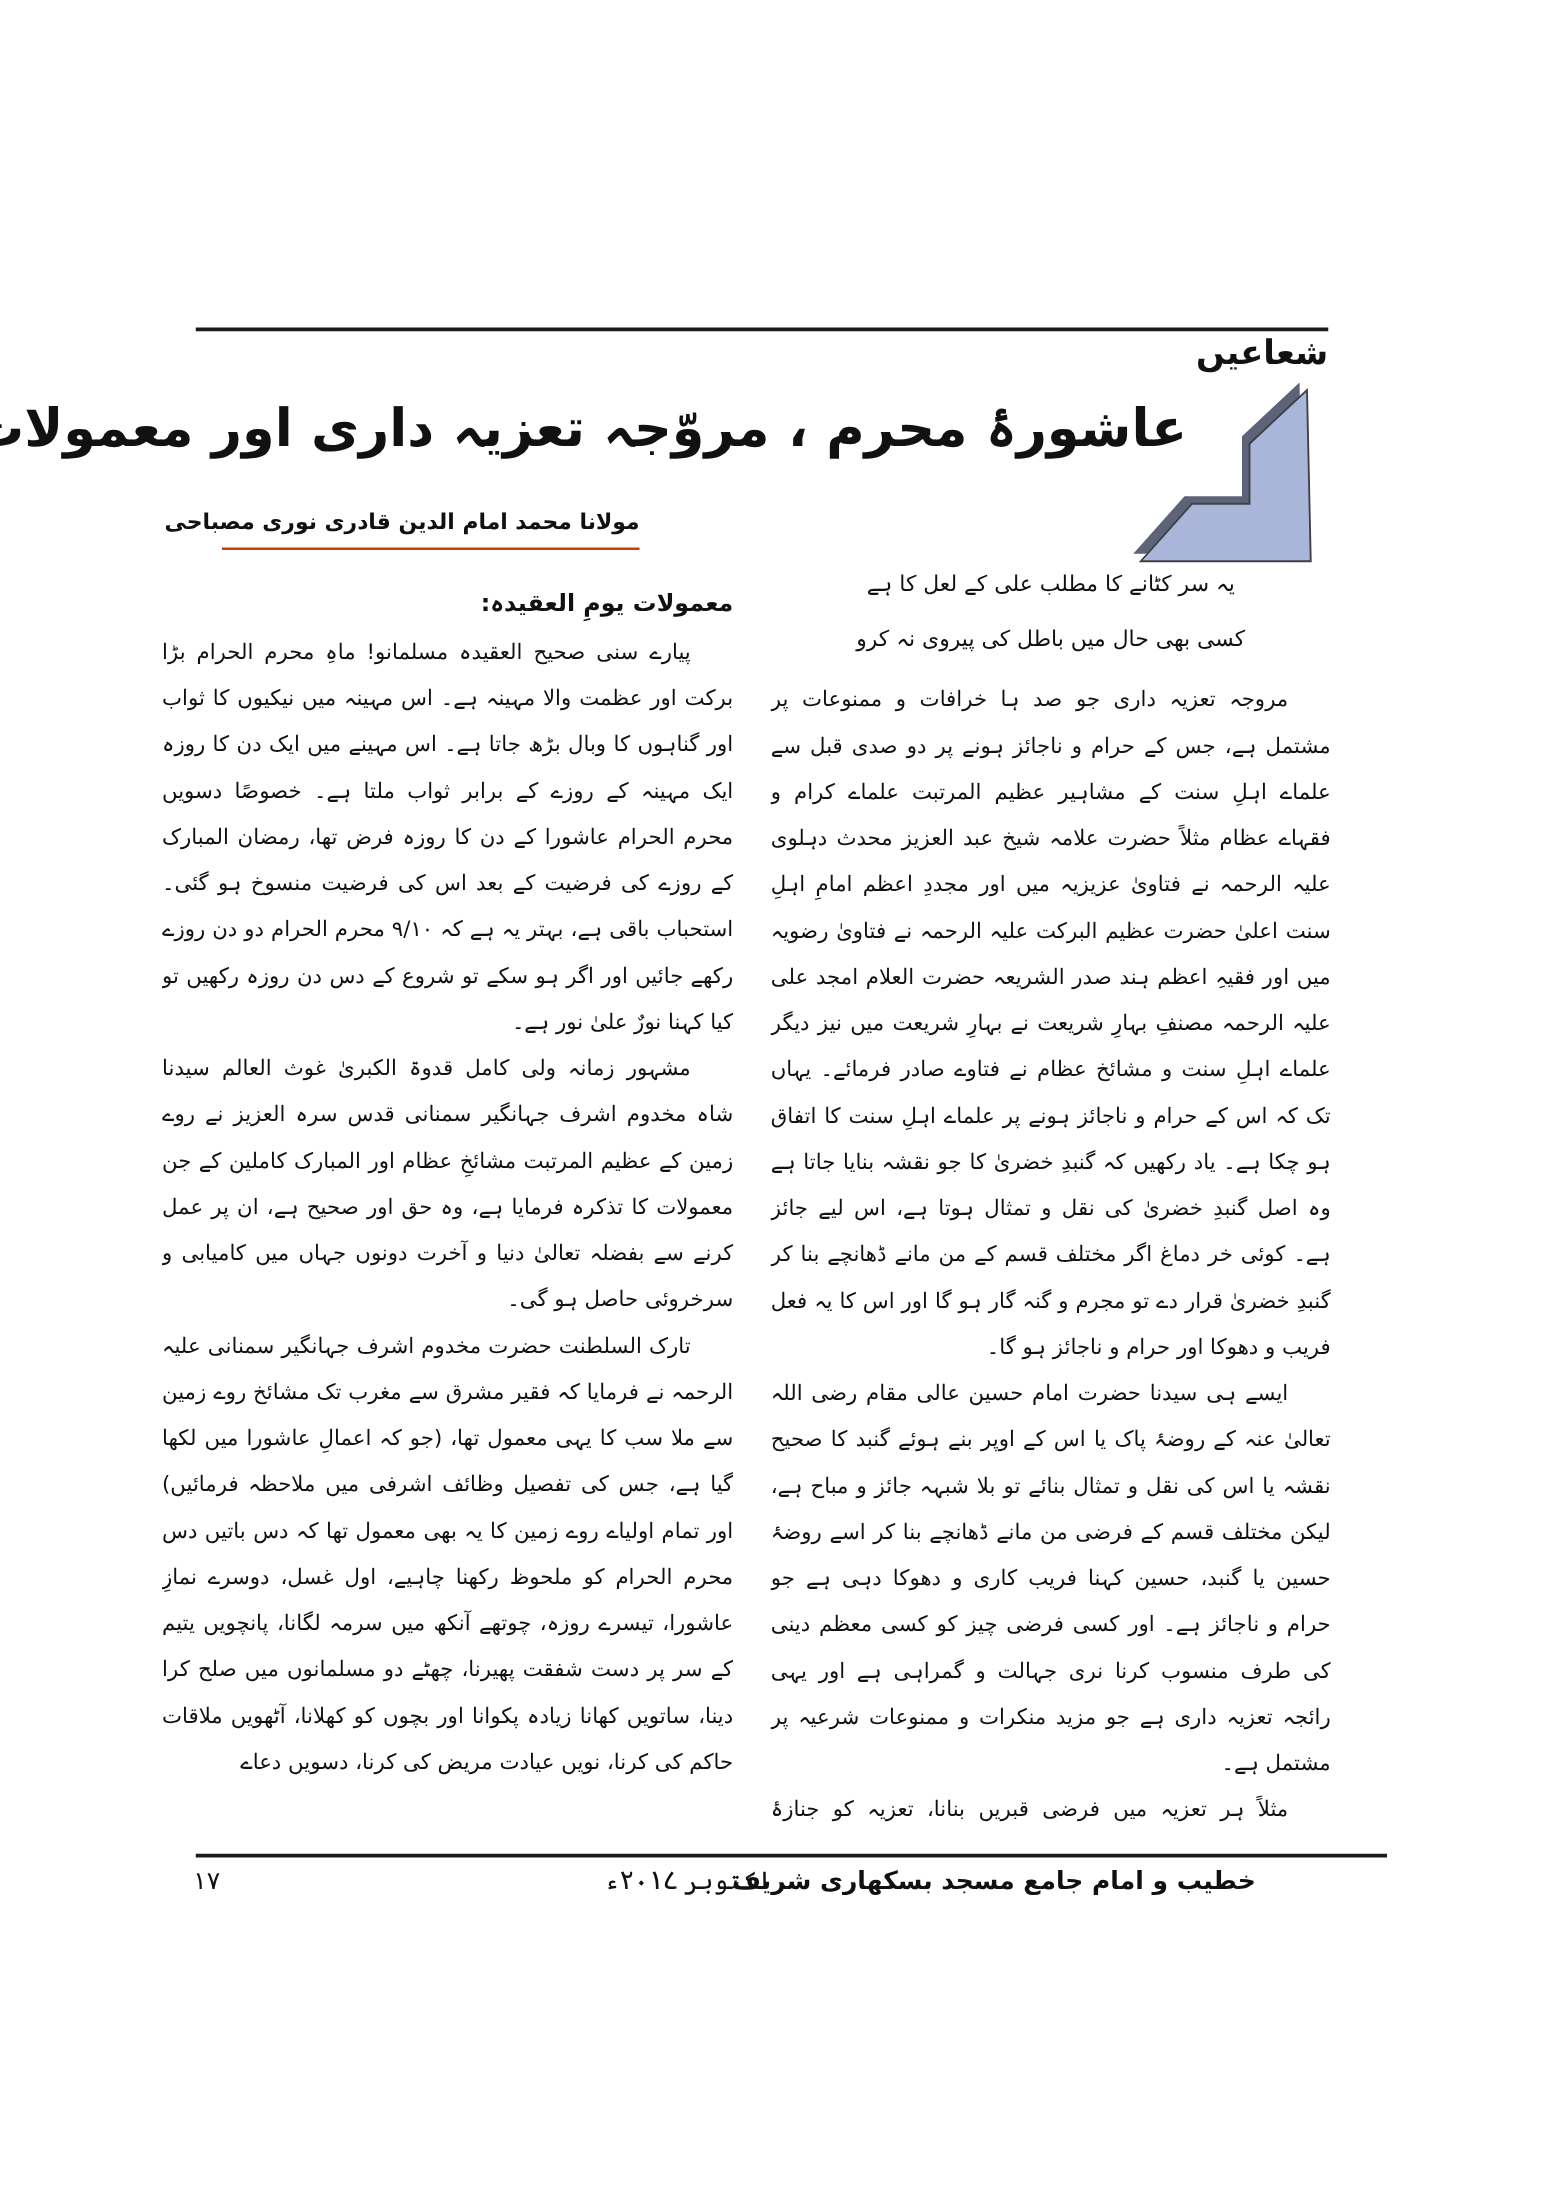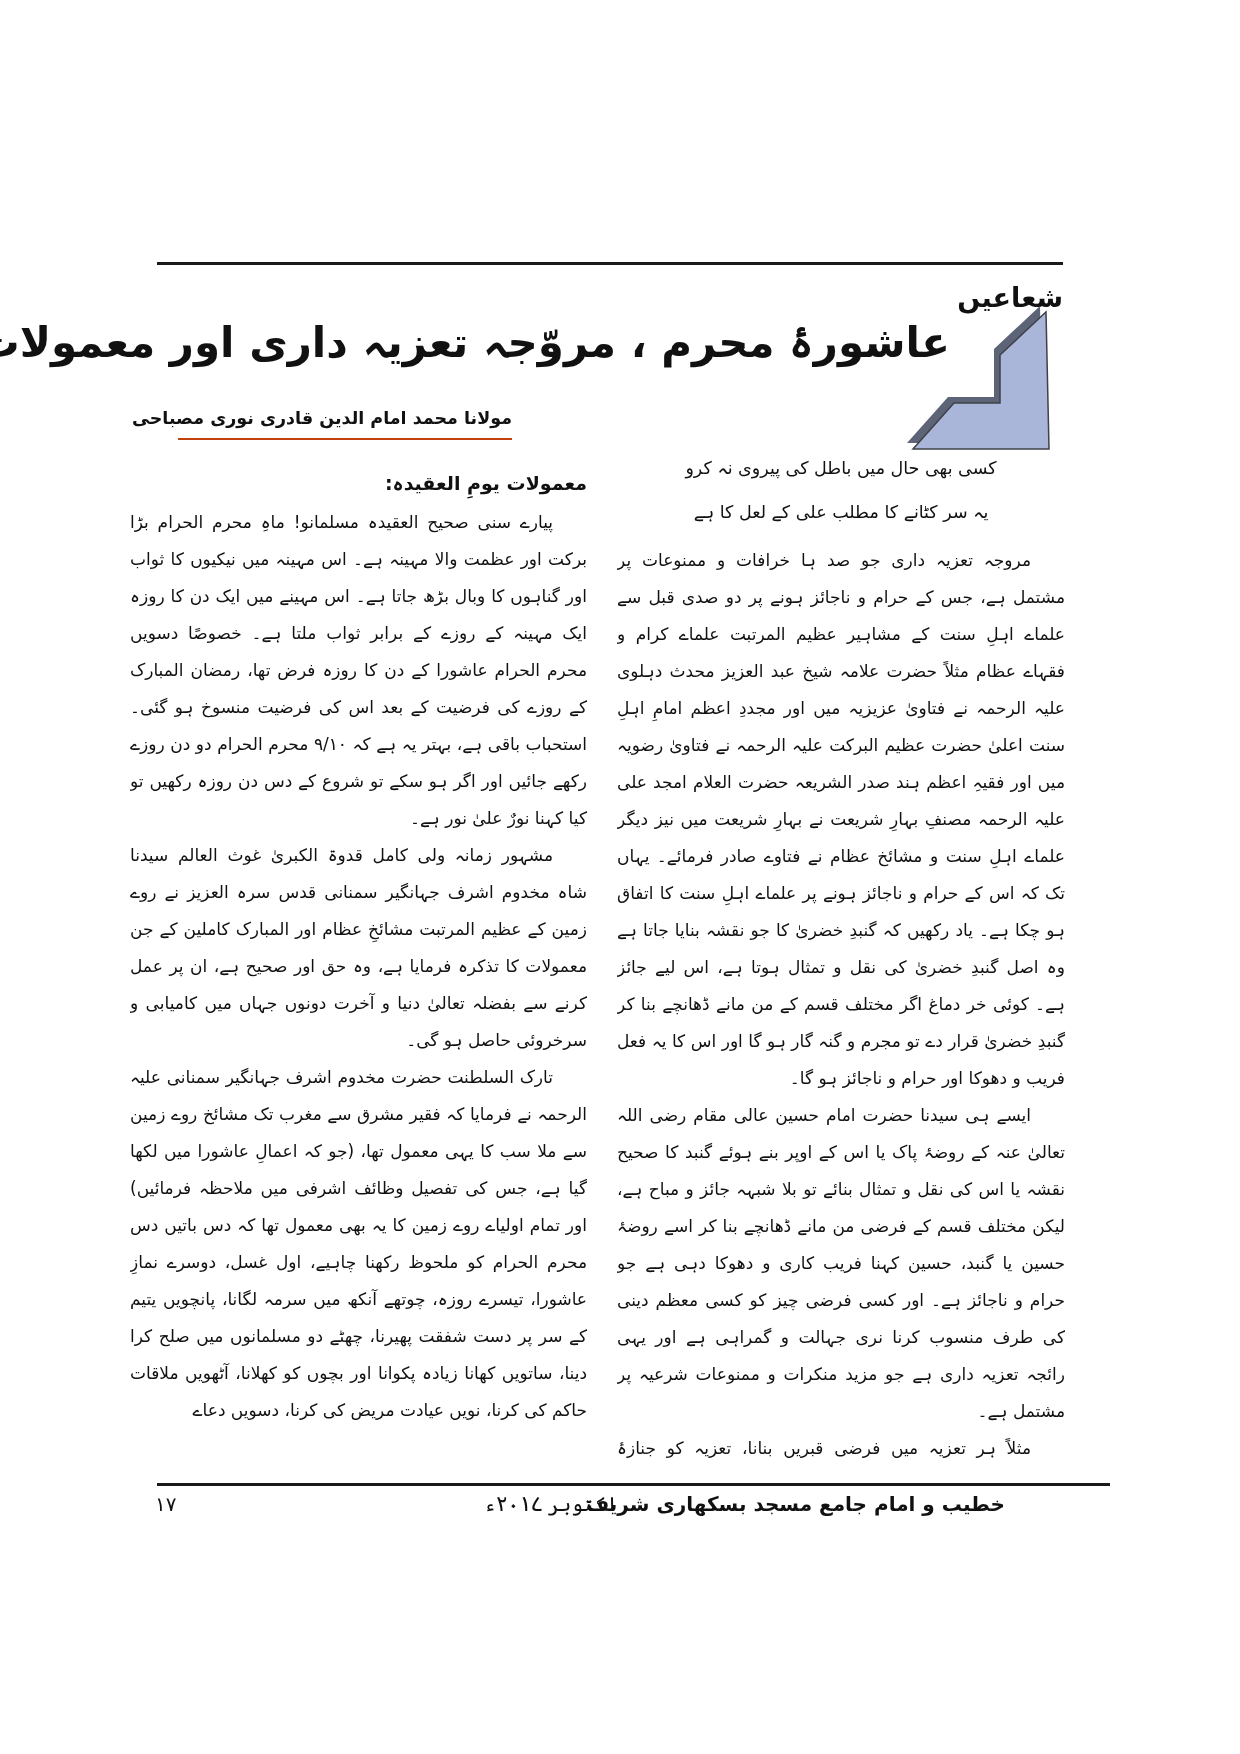--- a/index.html
+++ b/index.html
@@ -6,21 +6,21 @@
   html, body { background:#ffffff; }
   body {
     width:1240px; height:1754px; position:relative;
     font-family:"DejaVu Sans", sans-serif; color:#111111;
   }
   .page { position:absolute; inset:0; background:#ffffff; overflow:hidden; }
 
   .top-rule { position:absolute; left:157px; top:262px; width:906px; height:3px; background:#1a1a1a; }
 
   .section-label {
-    position:absolute; right:177px; top:282px;
+    position:absolute; right:177px; top:267px;
     direction:rtl; white-space:nowrap;
     font-size:27px; font-weight:bold;
   }
 
   .deco { position:absolute; left:898px; top:302px; width:162px; height:152px; }
 
   .title {
     position:absolute; top:318px; left:150px; width:800px;
     text-align:center; direction:rtl; white-space:nowrap;
     font-size:42px; font-weight:bold;
@@ -72,22 +72,22 @@
     <polygon points="15,147 56,101 102,101 102,53 148,10 151,147" transform="translate(-6,-6)" fill="#5d6478"></polygon>
     <polygon points="15,147 56,101 102,101 102,53 148,10 151,147" fill="#a9b5d9" stroke="#3f4147" stroke-width="1.5"></polygon>
   </svg>
 
   <h1 class="title">عاشورۂ محرم ، مروّجہ تعزیہ داری اور معمولات</h1>
 
   <div class="author">مولانا محمد امام الدین قادری نوری مصباحی</div>
 
   <div class="col col-right">
     <div class="couplet">
+      <div>یہ سر کٹانے کا مطلب علی کے لعل کا ہے</div>
       <div>کسی بھی حال میں باطل کی پیروی نہ کرو</div>
-      <div>یہ سر کٹانے کا مطلب علی کے لعل کا ہے</div>
     </div>
     <p>مروجہ تعزیہ داری جو صد ہا خرافات و ممنوعات پر مشتمل ہے، جس کے حرام و ناجائز ہونے پر دو صدی قبل سے علماے اہلِ سنت کے مشاہیر عظیم المرتبت علماے کرام و فقہاے عظام مثلاً حضرت علامہ شیخ عبد العزیز محدث دہلوی علیہ الرحمہ نے فتاویٰ عزیزیہ میں اور مجددِ اعظم امامِ اہلِ سنت اعلیٰ حضرت عظیم البرکت علیہ الرحمہ نے فتاویٰ رضویہ میں اور فقیہِ اعظم ہند صدر الشریعہ حضرت العلام امجد علی علیہ الرحمہ مصنفِ بہارِ شریعت نے بہارِ شریعت میں نیز دیگر علماے اہلِ سنت و مشائخ عظام نے فتاوے صادر فرمائے۔ یہاں تک کہ اس کے حرام و ناجائز ہونے پر علماے اہلِ سنت کا اتفاق ہو چکا ہے۔ یاد رکھیں کہ گنبدِ خضریٰ کا جو نقشہ بنایا جاتا ہے وہ اصل گنبدِ خضریٰ کی نقل و تمثال ہوتا ہے، اس لیے جائز ہے۔ کوئی خر دماغ اگر مختلف قسم کے من مانے ڈھانچے بنا کر گنبدِ خضریٰ قرار دے تو مجرم و گنہ گار ہو گا اور اس کا یہ فعل فریب و دھوکا اور حرام و ناجائز ہو گا۔</p>
     <p>ایسے ہی سیدنا حضرت امام حسین عالی مقام رضی اللہ تعالیٰ عنہ کے روضۂ پاک یا اس کے اوپر بنے ہوئے گنبد کا صحیح نقشہ یا اس کی نقل و تمثال بنائے تو بلا شبہہ جائز و مباح ہے، لیکن مختلف قسم کے فرضی من مانے ڈھانچے بنا کر اسے روضۂ حسین یا گنبد، حسین کہنا فریب کاری و دھوکا دہی ہے جو حرام و ناجائز ہے۔ اور کسی فرضی چیز کو کسی معظم دینی کی طرف منسوب کرنا نری جہالت و گمراہی ہے اور یہی رائجہ تعزیہ داری ہے جو مزید منکرات و ممنوعات شرعیہ پر مشتمل ہے۔</p>
     <p>مثلاً ہر تعزیہ میں فرضی قبریں بنانا، تعزیہ کو جنازۂ حسین کہہ کر اٹھانا، اس کی تعظیم کرنا، جھک جھک کر سلام کرنا، منتیں ماننا، ماتم کرنا، سوگ منانا، باجا گاجا، ڈھول تاشا بجانا وغیرہ۔ جس کی تفصیل فتاویٰ رضویہ، بہار شریعت، فتاویٰ عزیزیہ، رسالہ تعزیہ داری وغیرہ کتابوں میں دیکھی جا سکتی ہے۔</p>
   </div>
 
   <div class="col col-left">
     <h2 class="subhead">معمولات یومِ العقیدہ:</h2>
     <p>پیارے سنی صحیح العقیدہ مسلمانو! ماہِ محرم الحرام بڑا برکت اور عظمت والا مہینہ ہے۔ اس مہینہ میں نیکیوں کا ثواب اور گناہوں کا وبال بڑھ جاتا ہے۔ اس مہینے میں ایک دن کا روزہ ایک مہینہ کے روزے کے برابر ثواب ملتا ہے۔ خصوصًا دسویں محرم الحرام عاشورا کے دن کا روزہ فرض تھا، رمضان المبارک کے روزے کی فرضیت کے بعد اس کی فرضیت منسوخ ہو گئی۔ استحباب باقی ہے، بہتر یہ ہے کہ ۹/۱۰ محرم الحرام دو دن روزے رکھے جائیں اور اگر ہو سکے تو شروع کے دس دن روزہ رکھیں تو کیا کہنا نورٌ علیٰ نور ہے۔</p>
     <p>مشہور زمانہ ولی کامل قدوۃ الکبریٰ غوث العالم سیدنا شاہ مخدوم اشرف جہانگیر سمنانی قدس سرہ العزیز نے روے زمین کے عظیم المرتبت مشائخِ عظام اور المبارک کاملین کے جن معمولات کا تذکرہ فرمایا ہے، وہ حق اور صحیح ہے، ان پر عمل کرنے سے بفضلہ تعالیٰ دنیا و آخرت دونوں جہاں میں کامیابی و سرخروئی حاصل ہو گی۔</p>

